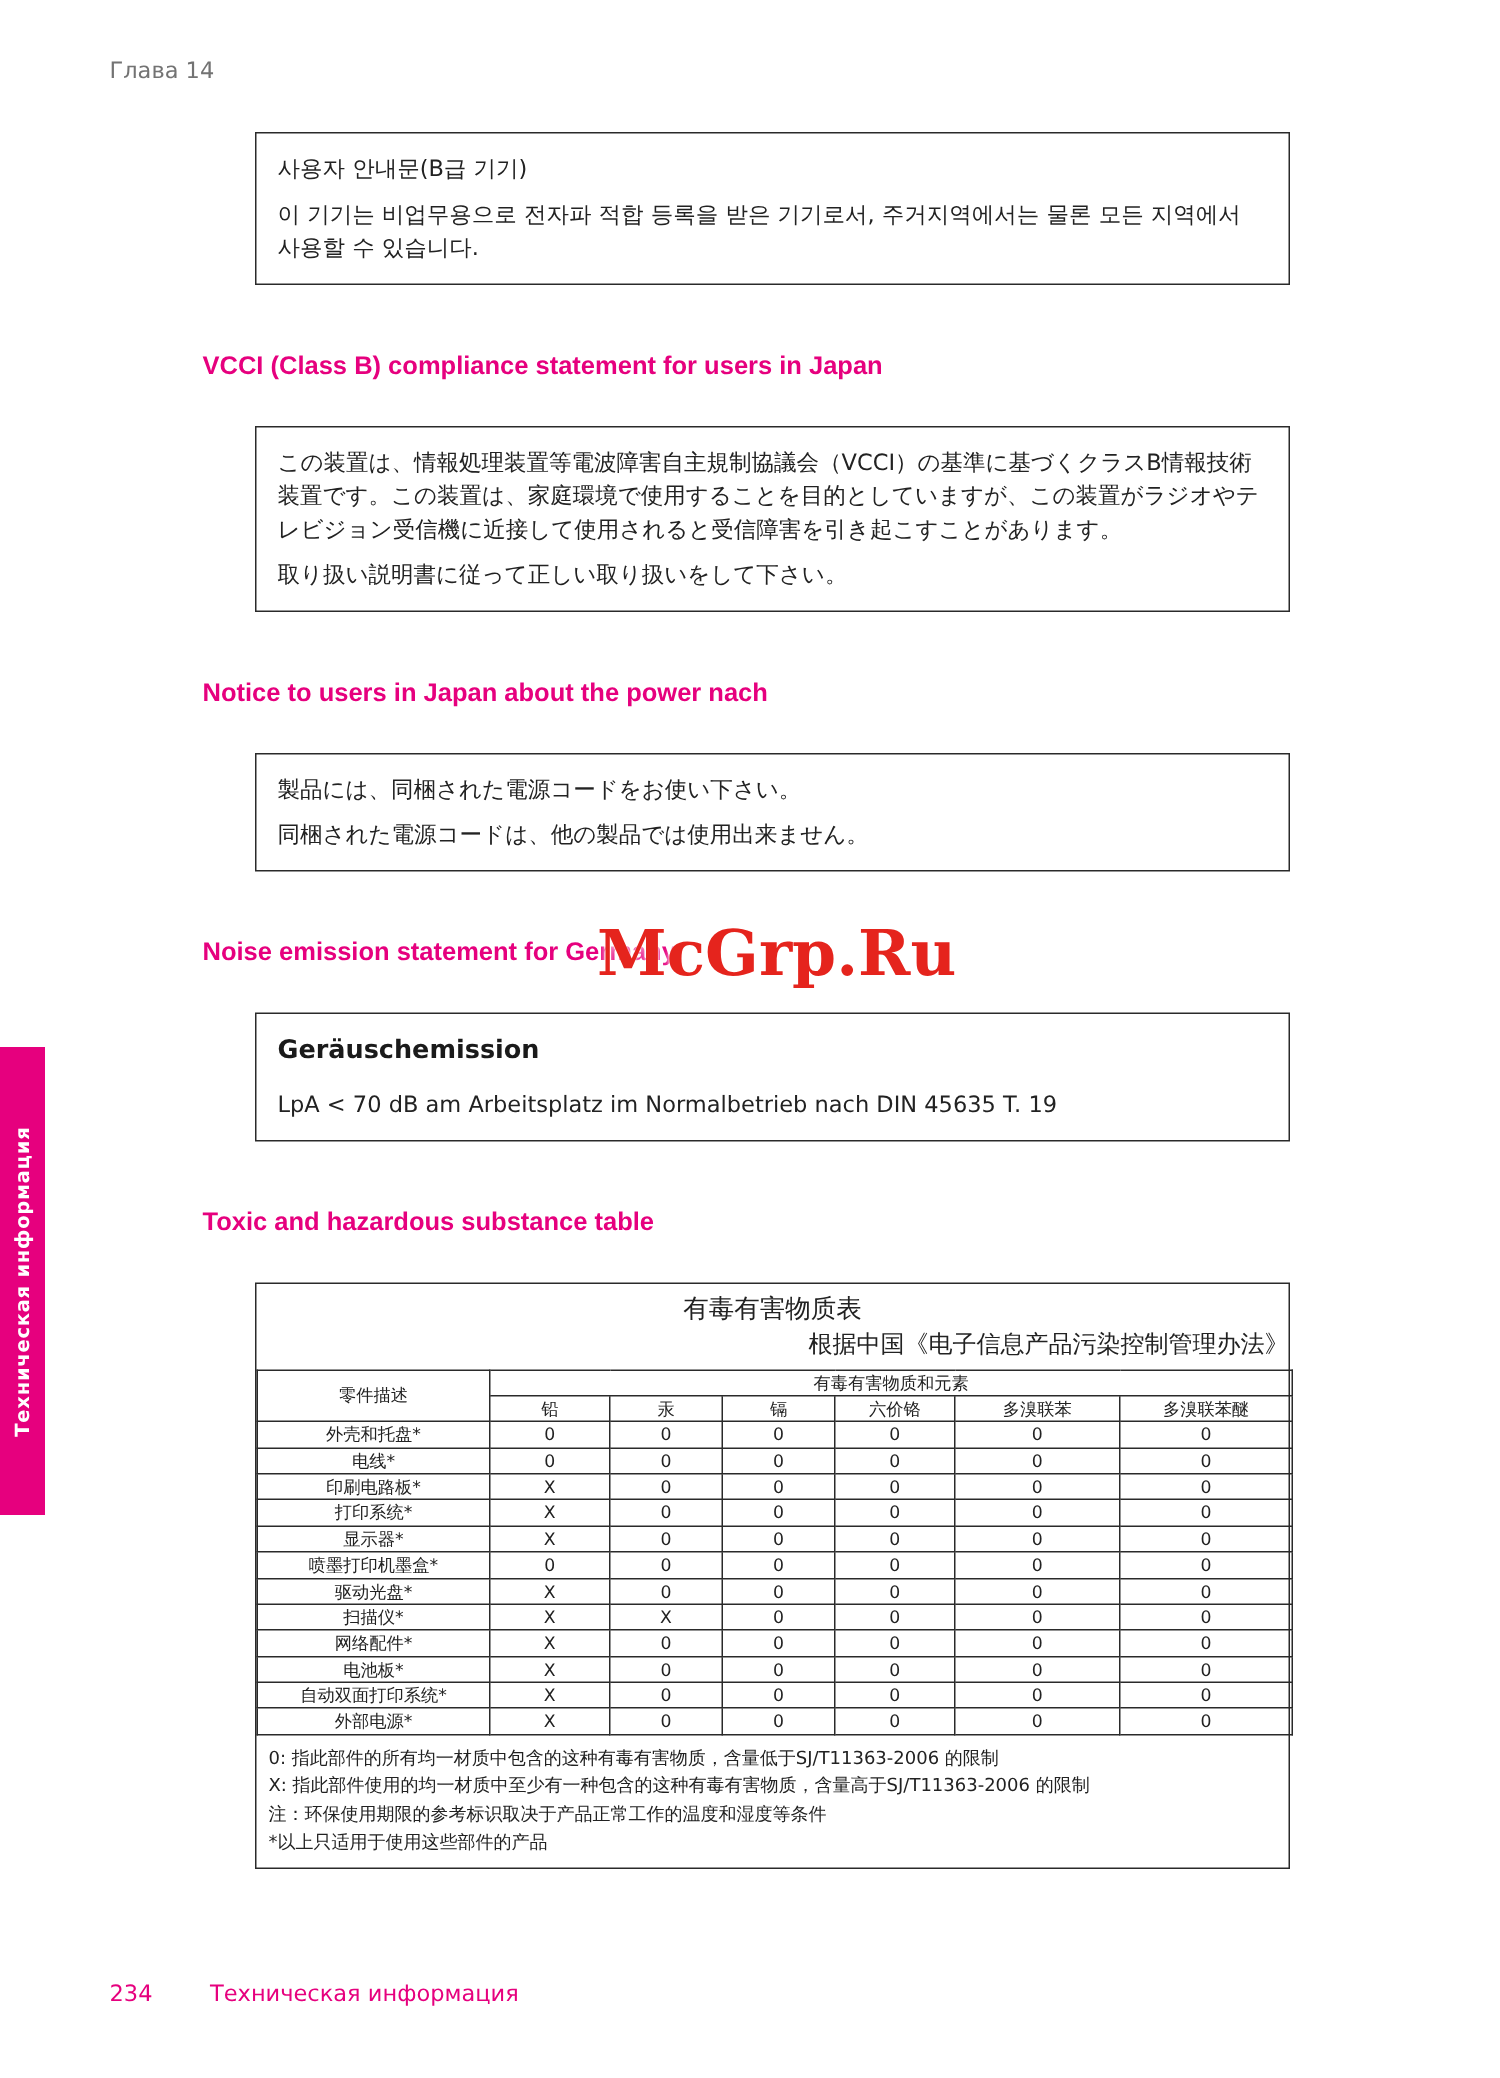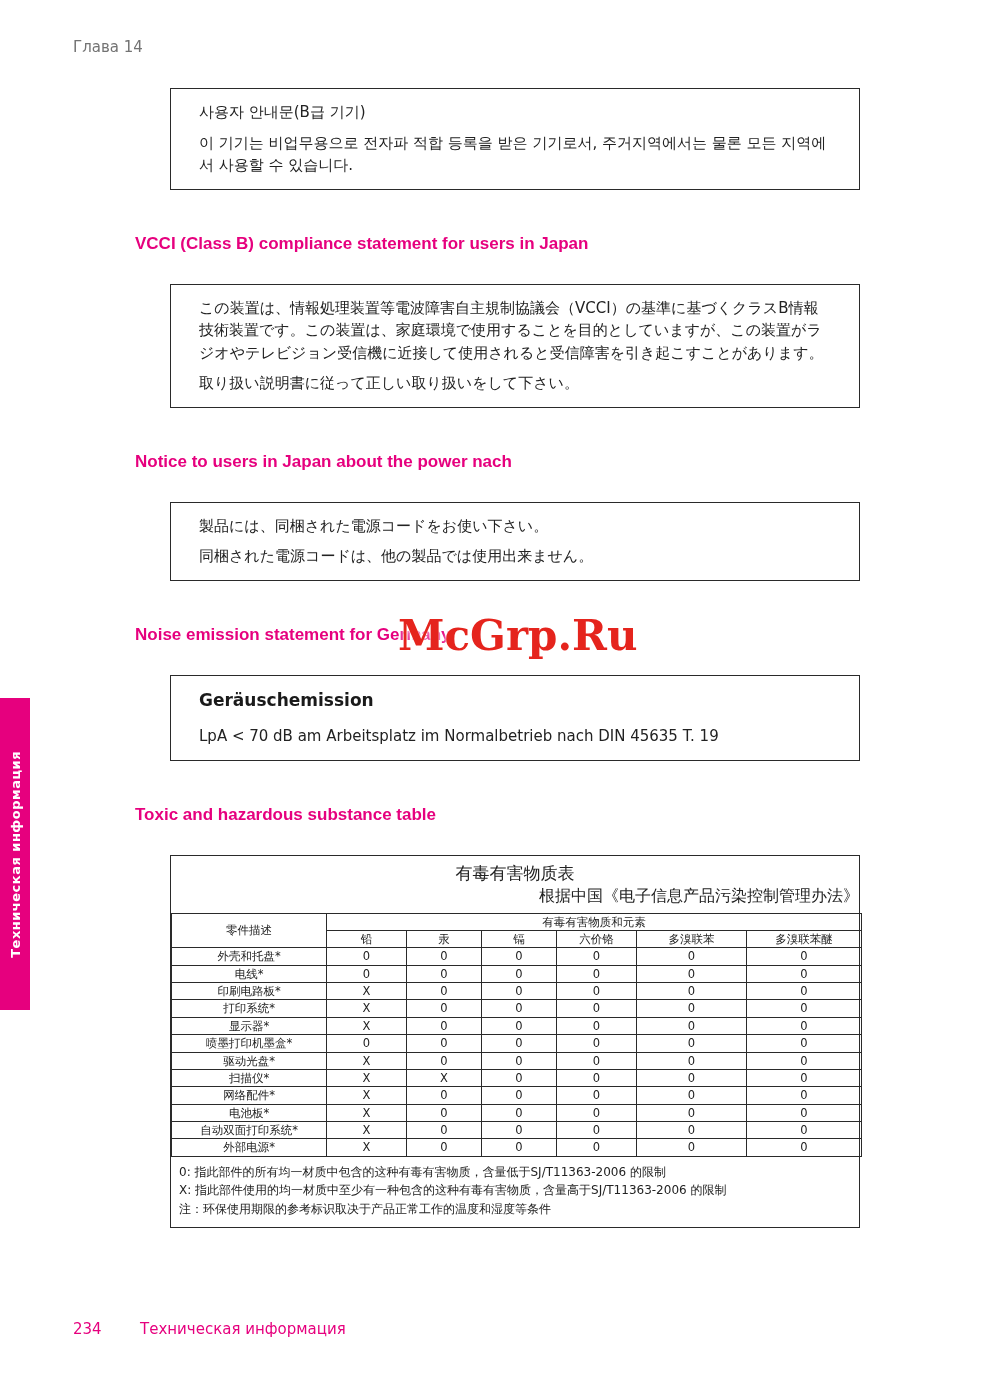--- a/index.html
+++ b/index.html
@@ -14,21 +14,21 @@
   }
   .content { position:absolute; top:58px; left:0; width:1000px; }
   .section-heading {
     font-family:"Liberation Sans",sans-serif;
     font-size:17px; font-weight:bold; color:#e6007e;
     margin:44px 0 0 135px;
   }
   .heading-wrap { position:relative; }
   .notice-box {
     margin:30px 0 0 170px; width:690px;
-    border:1px solid #2a2a2a; padding:12px 28px;
+    border:1px solid #2a2a2a; padding:12px 14px;
     font-size:15px; line-height:1.5; color:#222;
   }
   .notice-box p + p { margin-top:8px; }
   .box-title { font-size:17px; font-weight:bold; margin-bottom:12px; color:#1a1a1a; }
 
   
   .substance-outer {
     margin:30px 0 0 170px; width:690px;
     border:1px solid #2a2a2a; color:#222;
   }
@@ -241,20 +241,21 @@
             <td>0</td>
             <td>0</td>
             <td>0</td>
           </tr>
         </tbody>
     </table>
     <div class="substance-footnotes">
         <div>0: 指此部件的所有均一材质中包含的这种有毒有害物质，含量低于SJ/T11363-2006 的限制</div>
         <div>X: 指此部件使用的均一材质中至少有一种包含的这种有毒有害物质，含量高于SJ/T11363-2006 的限制</div>
         <div>注：环保使用期限的参考标识取决于产品正常工作的温度和湿度等条件</div>
+        <div>*以上只适用于使用这些部件的产品</div>
       </div>
   </div>
 
 </div>
 
 <div class="sidebar-tab">
   <span>Техническая информация</span>
 </div>
 
 <div class="footer">

